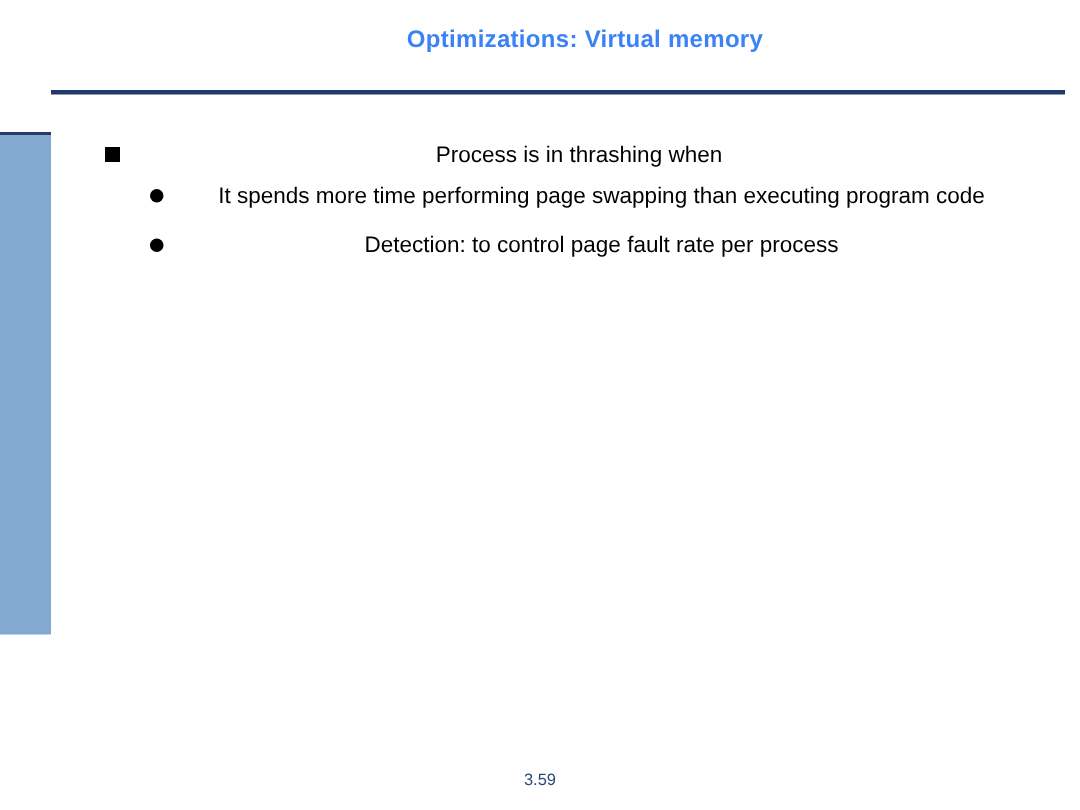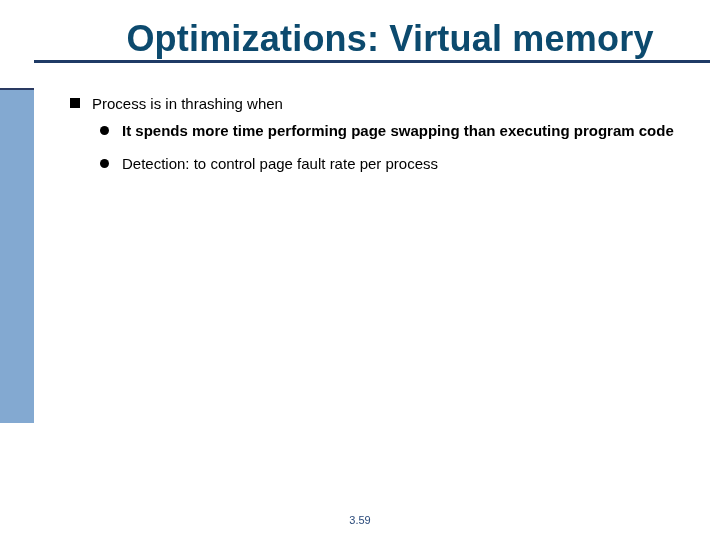--- a/index.html
+++ b/index.html
@@ -20,40 +20,41 @@
     border-top: 2px solid #2a3a62;
   }
   .title-wrap {
     position: absolute;
     top: 18px;
     left: 90px;
     right: 30px;
     text-align: center;
   }
   .title {
-    font-size: 36px;
+    font-size: 16px;
     font-weight: bold;
-    color: #0c4a6e;
+    color: #3b82f6;
     letter-spacing: 0.2px;
   }
   .title-rule {
     position: absolute;
     top: 60px;
     left: 34px;
     right: 10px;
     height: 0;
     border-top: 3px solid #1f3b66;
   }
   .content {
     position: absolute;
     top: 95px;
     left: 70px;
     right: 40px;
     font-size: 15px;
     line-height: 1.25;
+    text-align: center;
   }
   .l1 {
     position: relative;
     padding-left: 22px;
     margin-bottom: 6px;
   }
   .l1::before {
     content: "";
     position: absolute;
     left: 0;
@@ -72,21 +73,21 @@
   .l2::before {
     content: "";
     position: absolute;
     left: 0;
     top: 4px;
     width: 9px;
     height: 9px;
     background: #000;
     border-radius: 50%;
   }
-  .bold { font-weight: bold; }
+  .bold { font-weight: normal; }
   .block { margin-bottom: 14px; }
   .pagenum {
     position: absolute;
     bottom: 14px;
     left: 0;
     right: 0;
     text-align: center;
     font-size: 11px;
     color: #2a4a7a;
     margin-top: 16px;

